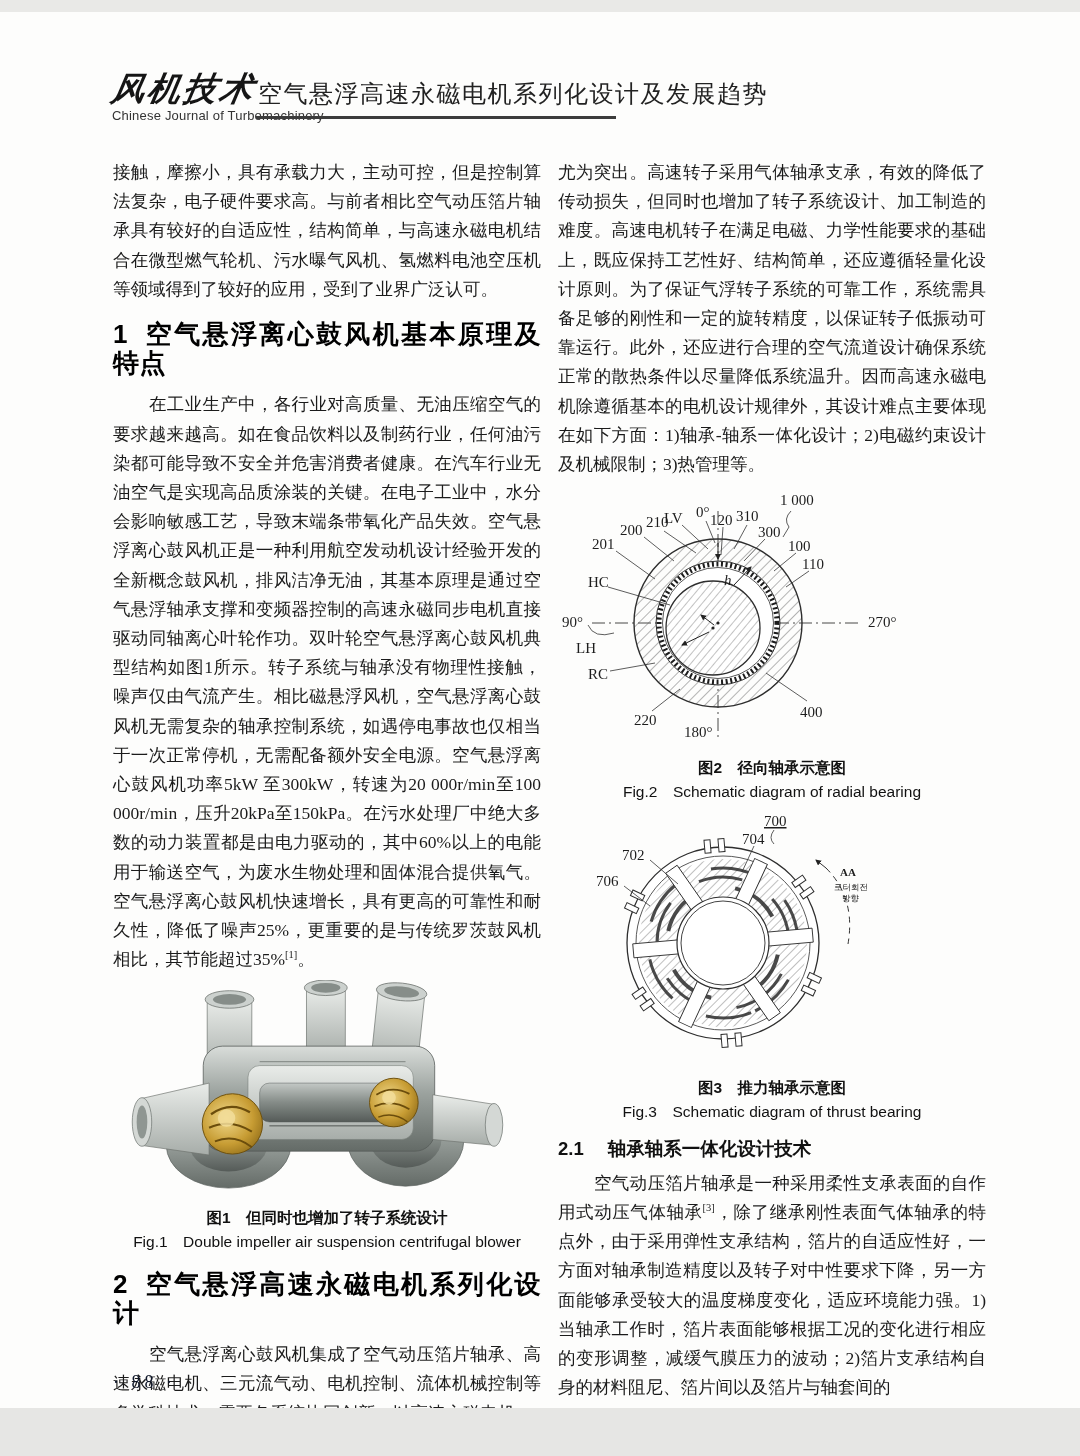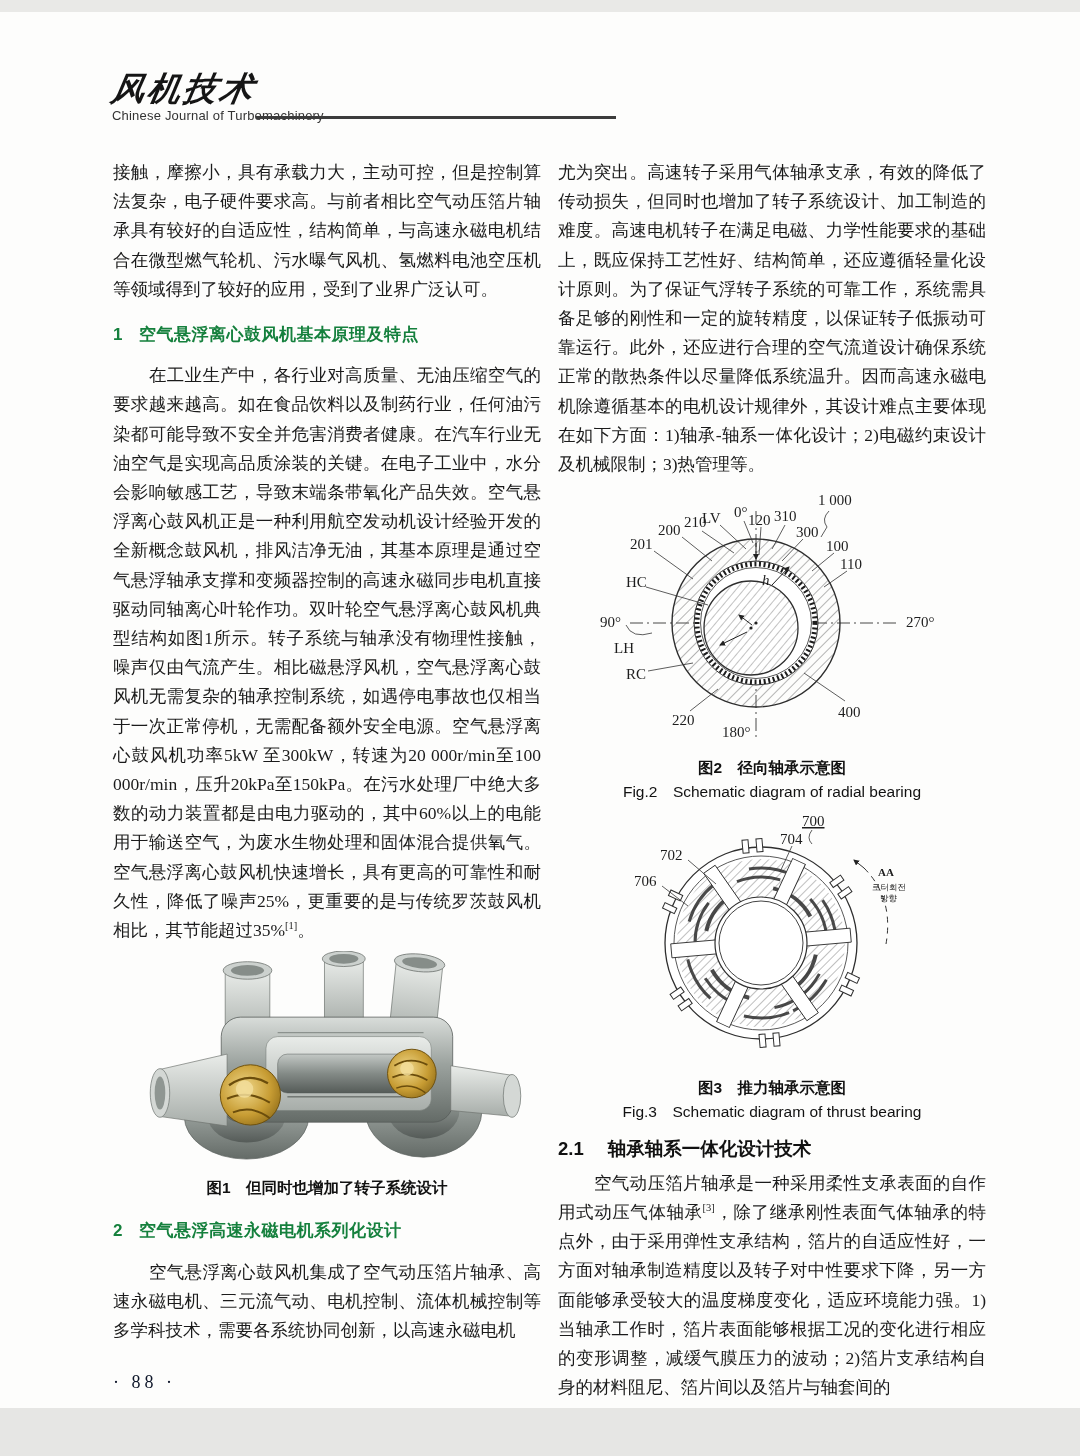--- a/index.html
+++ b/index.html
@@ -12,44 +12,45 @@
   .logo-cn{font-family:"DejaVu Serif",serif;font-weight:bold;font-style:italic;font-size:33px;letter-spacing:3px;color:#151515;transform:skewX(-10deg);white-space:nowrap;display:block;line-height:34px;}
   .logo-en{display:block;font-family:"Liberation Sans",sans-serif;font-size:13px;color:#333;letter-spacing:0.2px;margin-top:2px;white-space:nowrap;text-align:right;}
   .running-title{position:absolute;left:146px;top:14px;font-family:"Liberation Sans",sans-serif;font-size:24px;letter-spacing:1.5px;color:#222;white-space:nowrap;}
   .hdr-rule{position:absolute;left:144px;top:52px;width:360px;height:3px;background:#3c3c3c;}
   
   .col{position:absolute;width:428px;font-size:17.5px;line-height:29.2px;color:#1b1b1b;text-align:justify;}
   .col-l{left:113px;top:146px;}
   .col-r{left:558px;top:146px;}
   .col p{margin:0;}
   .indent{text-indent:2.05em;}
-  .sec-h{font-family:"Liberation Sans",sans-serif;font-weight:bold;font-size:17px;color:#15803d;margin:16px 0 12px 0;letter-spacing:0.5px;}
+  .sec-h{font-family:"Liberation Sans",sans-serif;font-weight:bold;font-size:26px;color:#000000;margin:16px 0 12px 0;letter-spacing:0.5px;}
   .sec-h .num{margin-right:16px;}
   .sub-h{font-family:"Liberation Sans",sans-serif;font-weight:bold;font-size:18.5px;color:#111;margin:10px 0 6px 0;}
   .sub-h .num{margin-right:24px;}
   sup.cite{font-size:10.5px;vertical-align:super;line-height:0;}
   .caption{text-align:center;font-family:Liberation Sans, sans-serif;margin-top:4px;}
   .cap-zh{font-weight:bold;font-size:15.5px;color:#111;display:block;line-height:24px;}
   .cap-en{font-size:15.5px;color:#111;display:block;line-height:24px;}
-  .figwrap{width:100%;margin:6px 0 2px 0;text-align:right;}
+  .figwrap{width:100%;margin:6px 0 2px 0;text-align:left;}
   .pageno{position:absolute;left:113px;top:1360px;font-size:18px;color:#0f172a;letter-spacing:4px;}
   svg text{font-family:"Liberation Serif",serif;fill:#1d1d1d;}
   .edge-bottom{position:absolute;left:0;bottom:0;width:1080px;height:48px;background:#e6e6e4;}
 </style>
 </head>
 <body>
 
 <div class="sheet">
   <div class="page">
 
     <div class="hdr">
       <div class="logo">
         <span class="logo-cn">风机技术</span>
         <span class="logo-en">Chinese Journal of Turbomachinery</span>
       </div>
+      <div class="running-title">空气悬浮高速永磁电机系列化设计及发展趋势</div>
       <div class="hdr-rule"></div>
     </div>
 
     <div class="col col-l">
       <p>接触，摩擦小，具有承载力大，主动可控，但是控制算法复杂，电子硬件要求高。与前者相比空气动压箔片轴承具有较好的自适应性，结构简单，与高速永磁电机结合在微型燃气轮机、污水曝气风机、氢燃料电池空压机等领域得到了较好的应用，受到了业界广泛认可。</p>
 
       <div class="sec-h">
         <span class="num">1</span><span>空气悬浮离心鼓风机基本原理及特点</span>
       </div>
 
@@ -125,20 +126,21 @@
             <path d="M270,118 q16,-10 34,-1" fill="none" stroke="#6b4d0c" stroke-width="2"></path>
             <path d="M268,130 q18,-8 36,3" fill="none" stroke="#6b4d0c" stroke-width="1.8"></path>
             <path d="M272,141 q16,-6 30,5" fill="none" stroke="#6b4d0c" stroke-width="1.6"></path>
             <circle cx="283" cy="121" r="7" fill="#f2dd9a" opacity="0.85"></circle>
           </g>
         </svg>
       </div>
 
       <div class="caption">
         <span class="cap-zh">图1　但同时也增加了转子系统设计</span>
+        <span class="cap-en">Fig.1　Double impeller air suspension centrifugal blower</span>
       </div>
 
       <div class="sec-h">
         <span class="num">2</span><span>空气悬浮高速永磁电机系列化设计</span>
       </div>
 
       <p class="indent">空气悬浮离心鼓风机集成了空气动压箔片轴承、高速永磁电机、三元流气动、电机控制、流体机械控制等多学科技术，需要各系统协同创新，以高速永磁电机</p>
     </div>
 
     <div class="col col-r">

